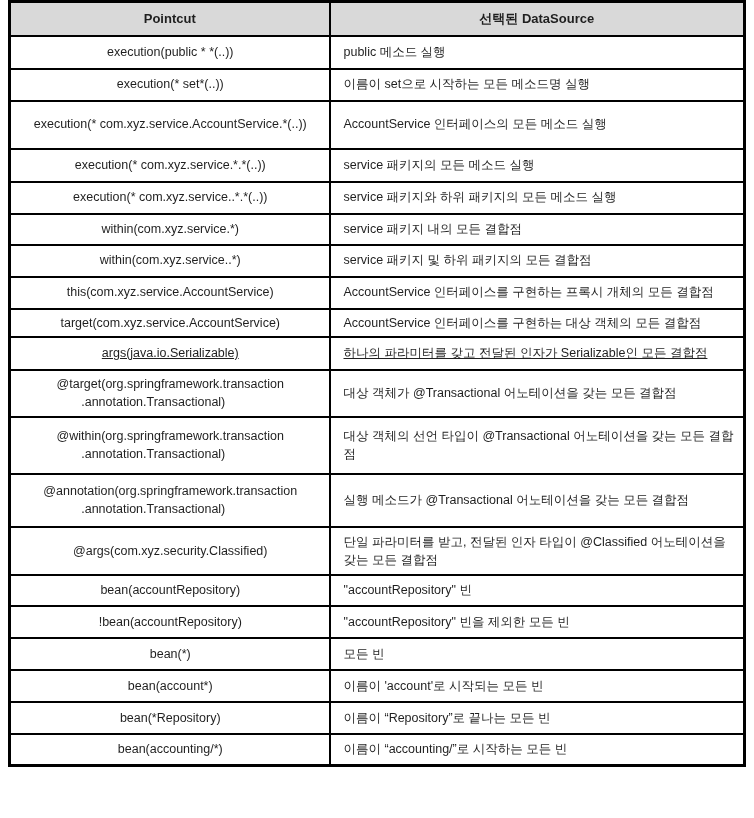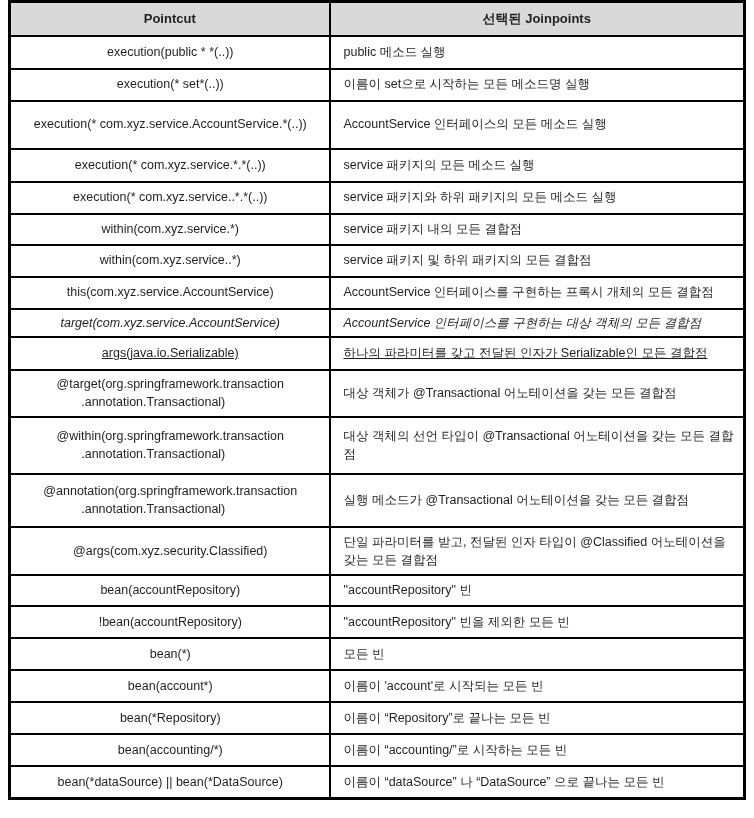--- a/index.html
+++ b/index.html
@@ -48,21 +48,21 @@
 
 <div class="table-wrap">
   <table class="pointcut-table">
     <colgroup>
       <col class="c-pointcut">
       <col class="c-desc">
     </colgroup>
     <thead>
       <tr>
         <th>Pointcut</th>
-        <th>선택된 Joinpoints</th>
+        <th>선택된 DataSource</th>
       </tr>
     </thead>
     <tbody id="tbody">
         <tr style="height: 33px;">
           <td class="cell-pointcut">
             <div class="pc-line1">execution(public * *(..))</div>
           </td>
           <td class="cell-desc">public 메소드 실행</td>
         </tr>
         <tr style="height: 32px;">
@@ -100,21 +100,21 @@
             <div class="pc-line1">within(com.xyz.service..*)</div>
           </td>
           <td class="cell-desc">service 패키지 및 하위 패키지의 모든 결합점</td>
         </tr>
         <tr style="height: 32px;">
           <td class="cell-pointcut">
             <div class="pc-line1">this(com.xyz.service.AccountService)</div>
           </td>
           <td class="cell-desc">AccountService 인터페이스를 구현하는 프록시 개체의 모든 결합점</td>
         </tr>
-        <tr style="height: 28px; font-style: italic;">
+        <tr style="height: 28px;">
           <td class="cell-pointcut">
             <div class="pc-line1">target(com.xyz.service.AccountService)</div>
           </td>
           <td class="cell-desc">AccountService 인터페이스를 구현하는 대상 객체의 모든 결합점</td>
         </tr>
         <tr style="height: 33px; text-decoration: underline;">
           <td class="cell-pointcut">
             <div class="pc-line1">args(java.io.Serializable)</div>
           </td>
           <td class="cell-desc">하나의 파라미터를 갖고 전달된 인자가 Serializable인 모든 결합점</td>
@@ -175,21 +175,15 @@
             <div class="pc-line1">bean(*Repository)</div>
           </td>
           <td class="cell-desc">이름이 “Repository”로 끝나는 모든 빈</td>
         </tr>
         <tr style="height: 32px;">
           <td class="cell-pointcut">
             <div class="pc-line1">bean(accounting/*)</div>
           </td>
           <td class="cell-desc">이름이 “accounting/”로 시작하는 모든 빈</td>
         </tr>
-        <tr style="height: 33px;">
-          <td class="cell-pointcut">
-            <div class="pc-line1">bean(*dataSource) || bean(*DataSource)</div>
-          </td>
-          <td class="cell-desc">이름이 “dataSource” 나 “DataSource” 으로 끝나는 모든 빈</td>
-        </tr>
       </tbody>
   </table>
 </div>
 
 </body></html>

